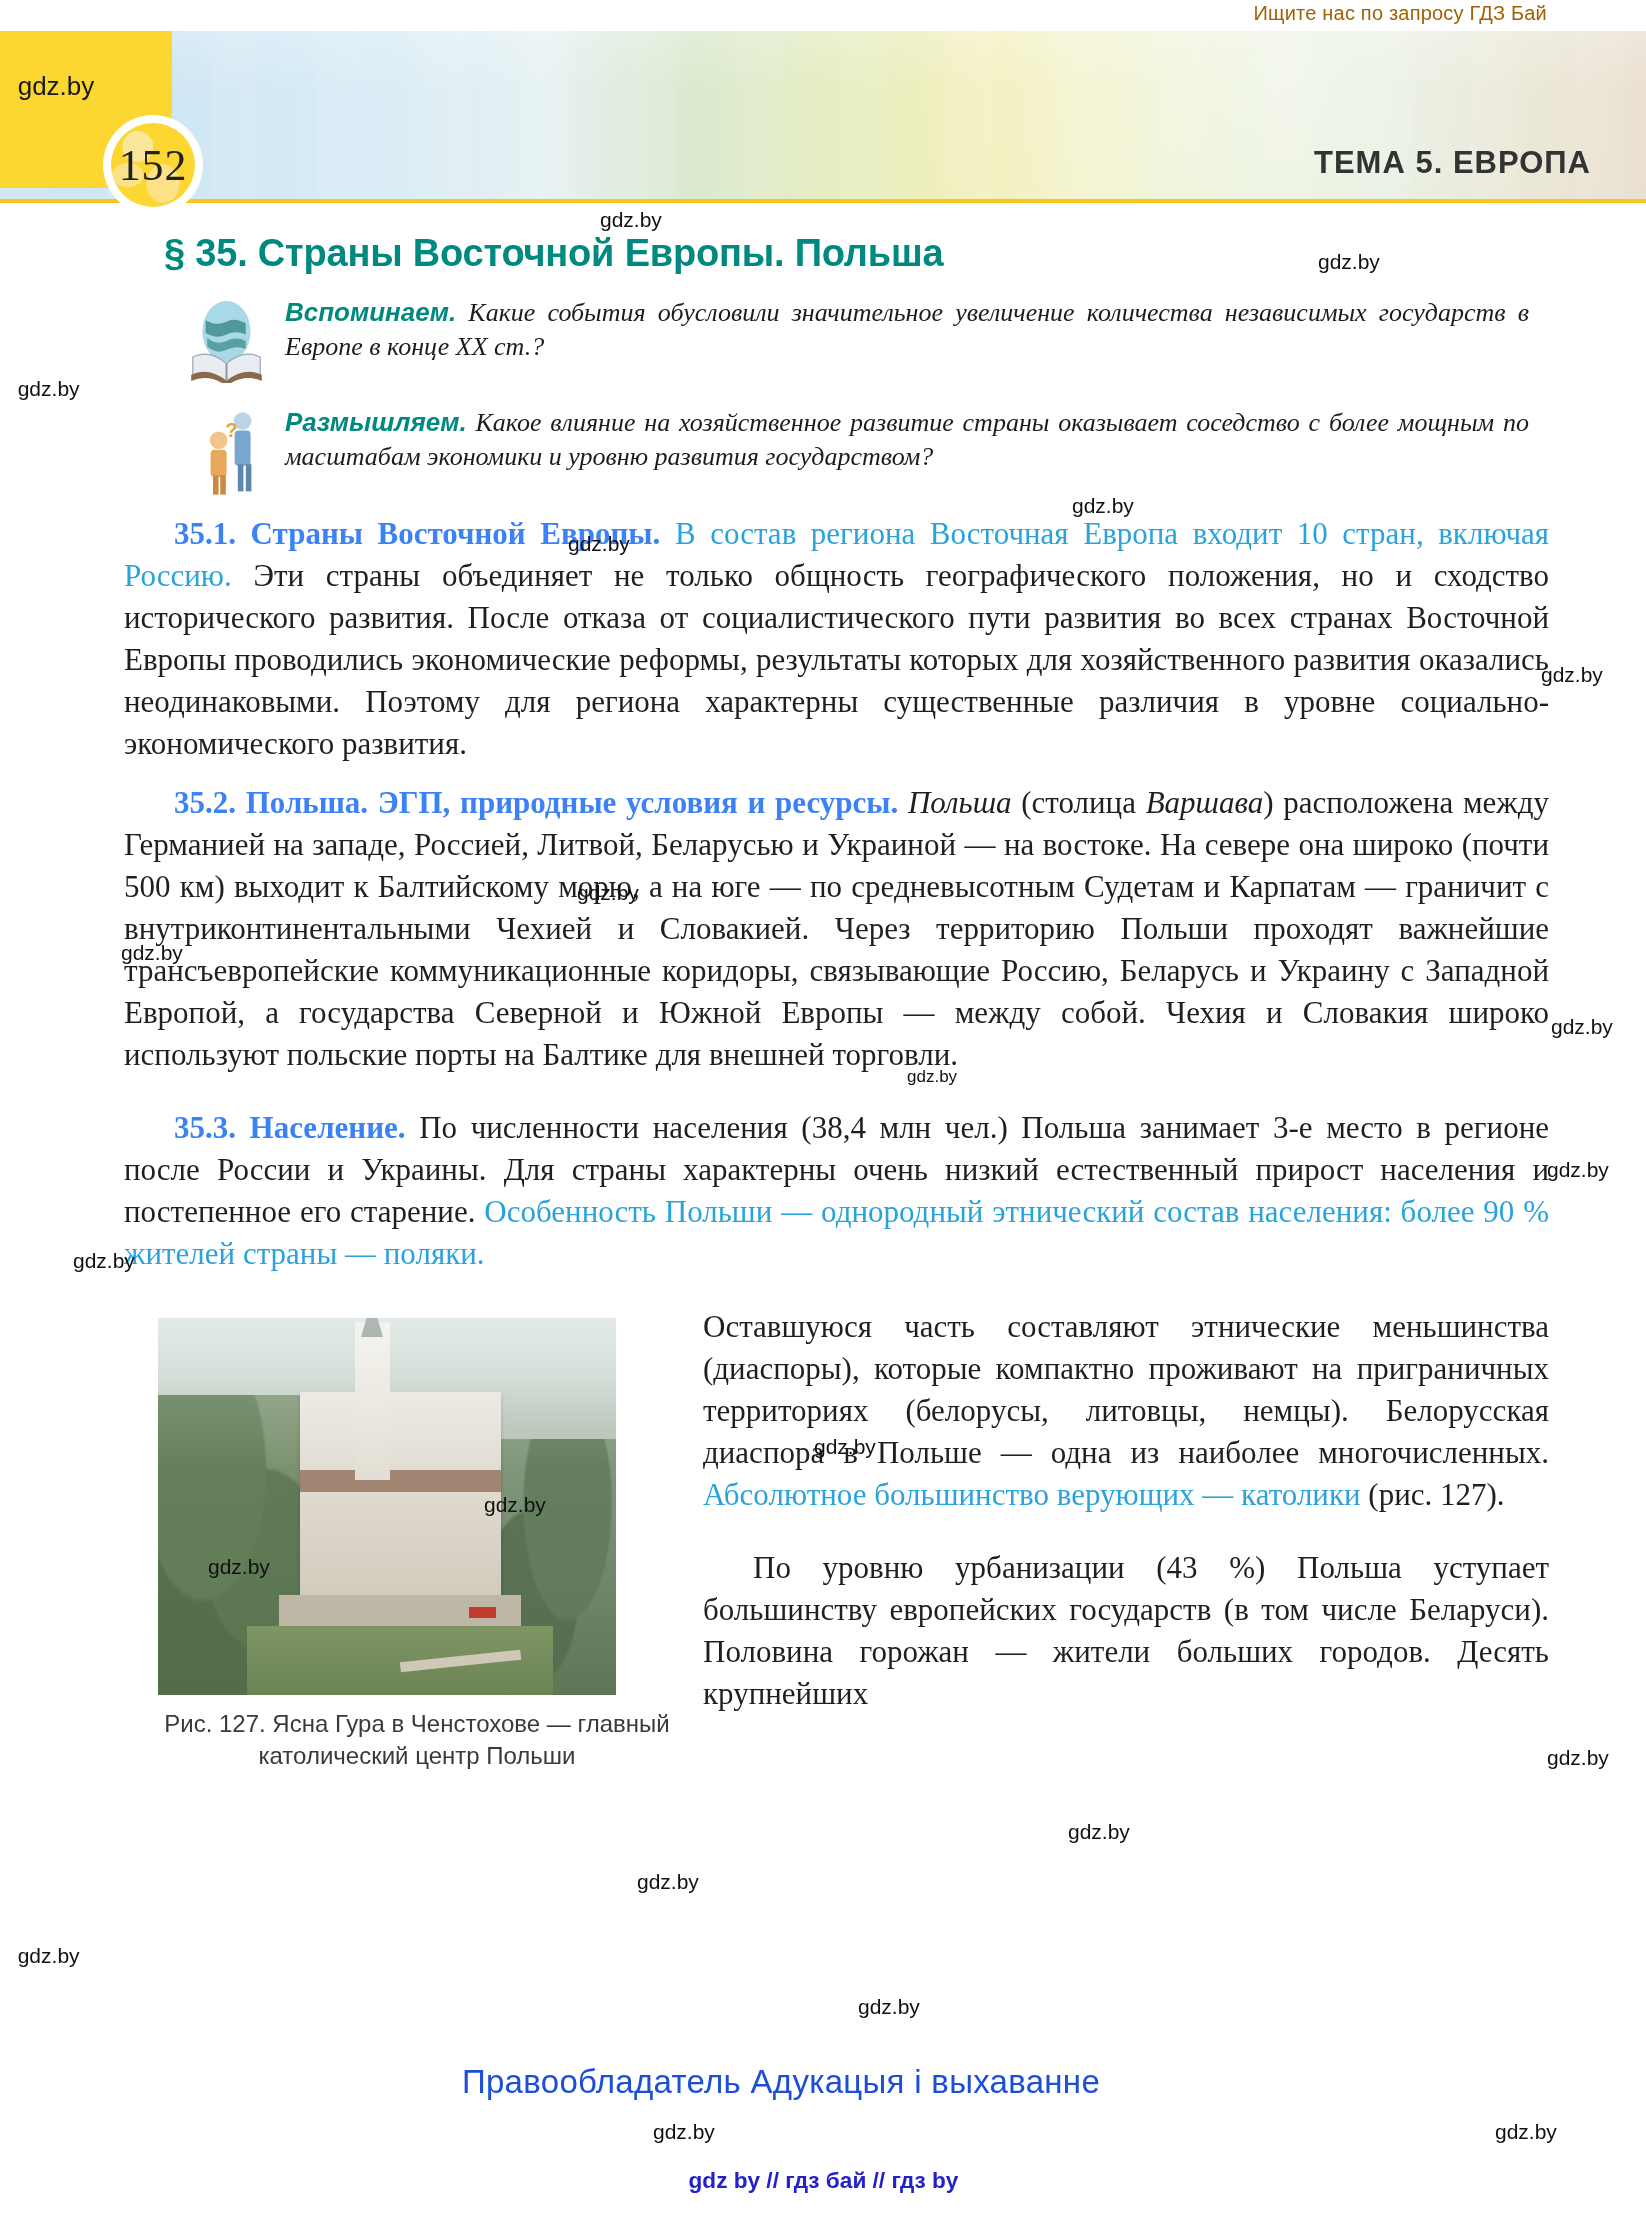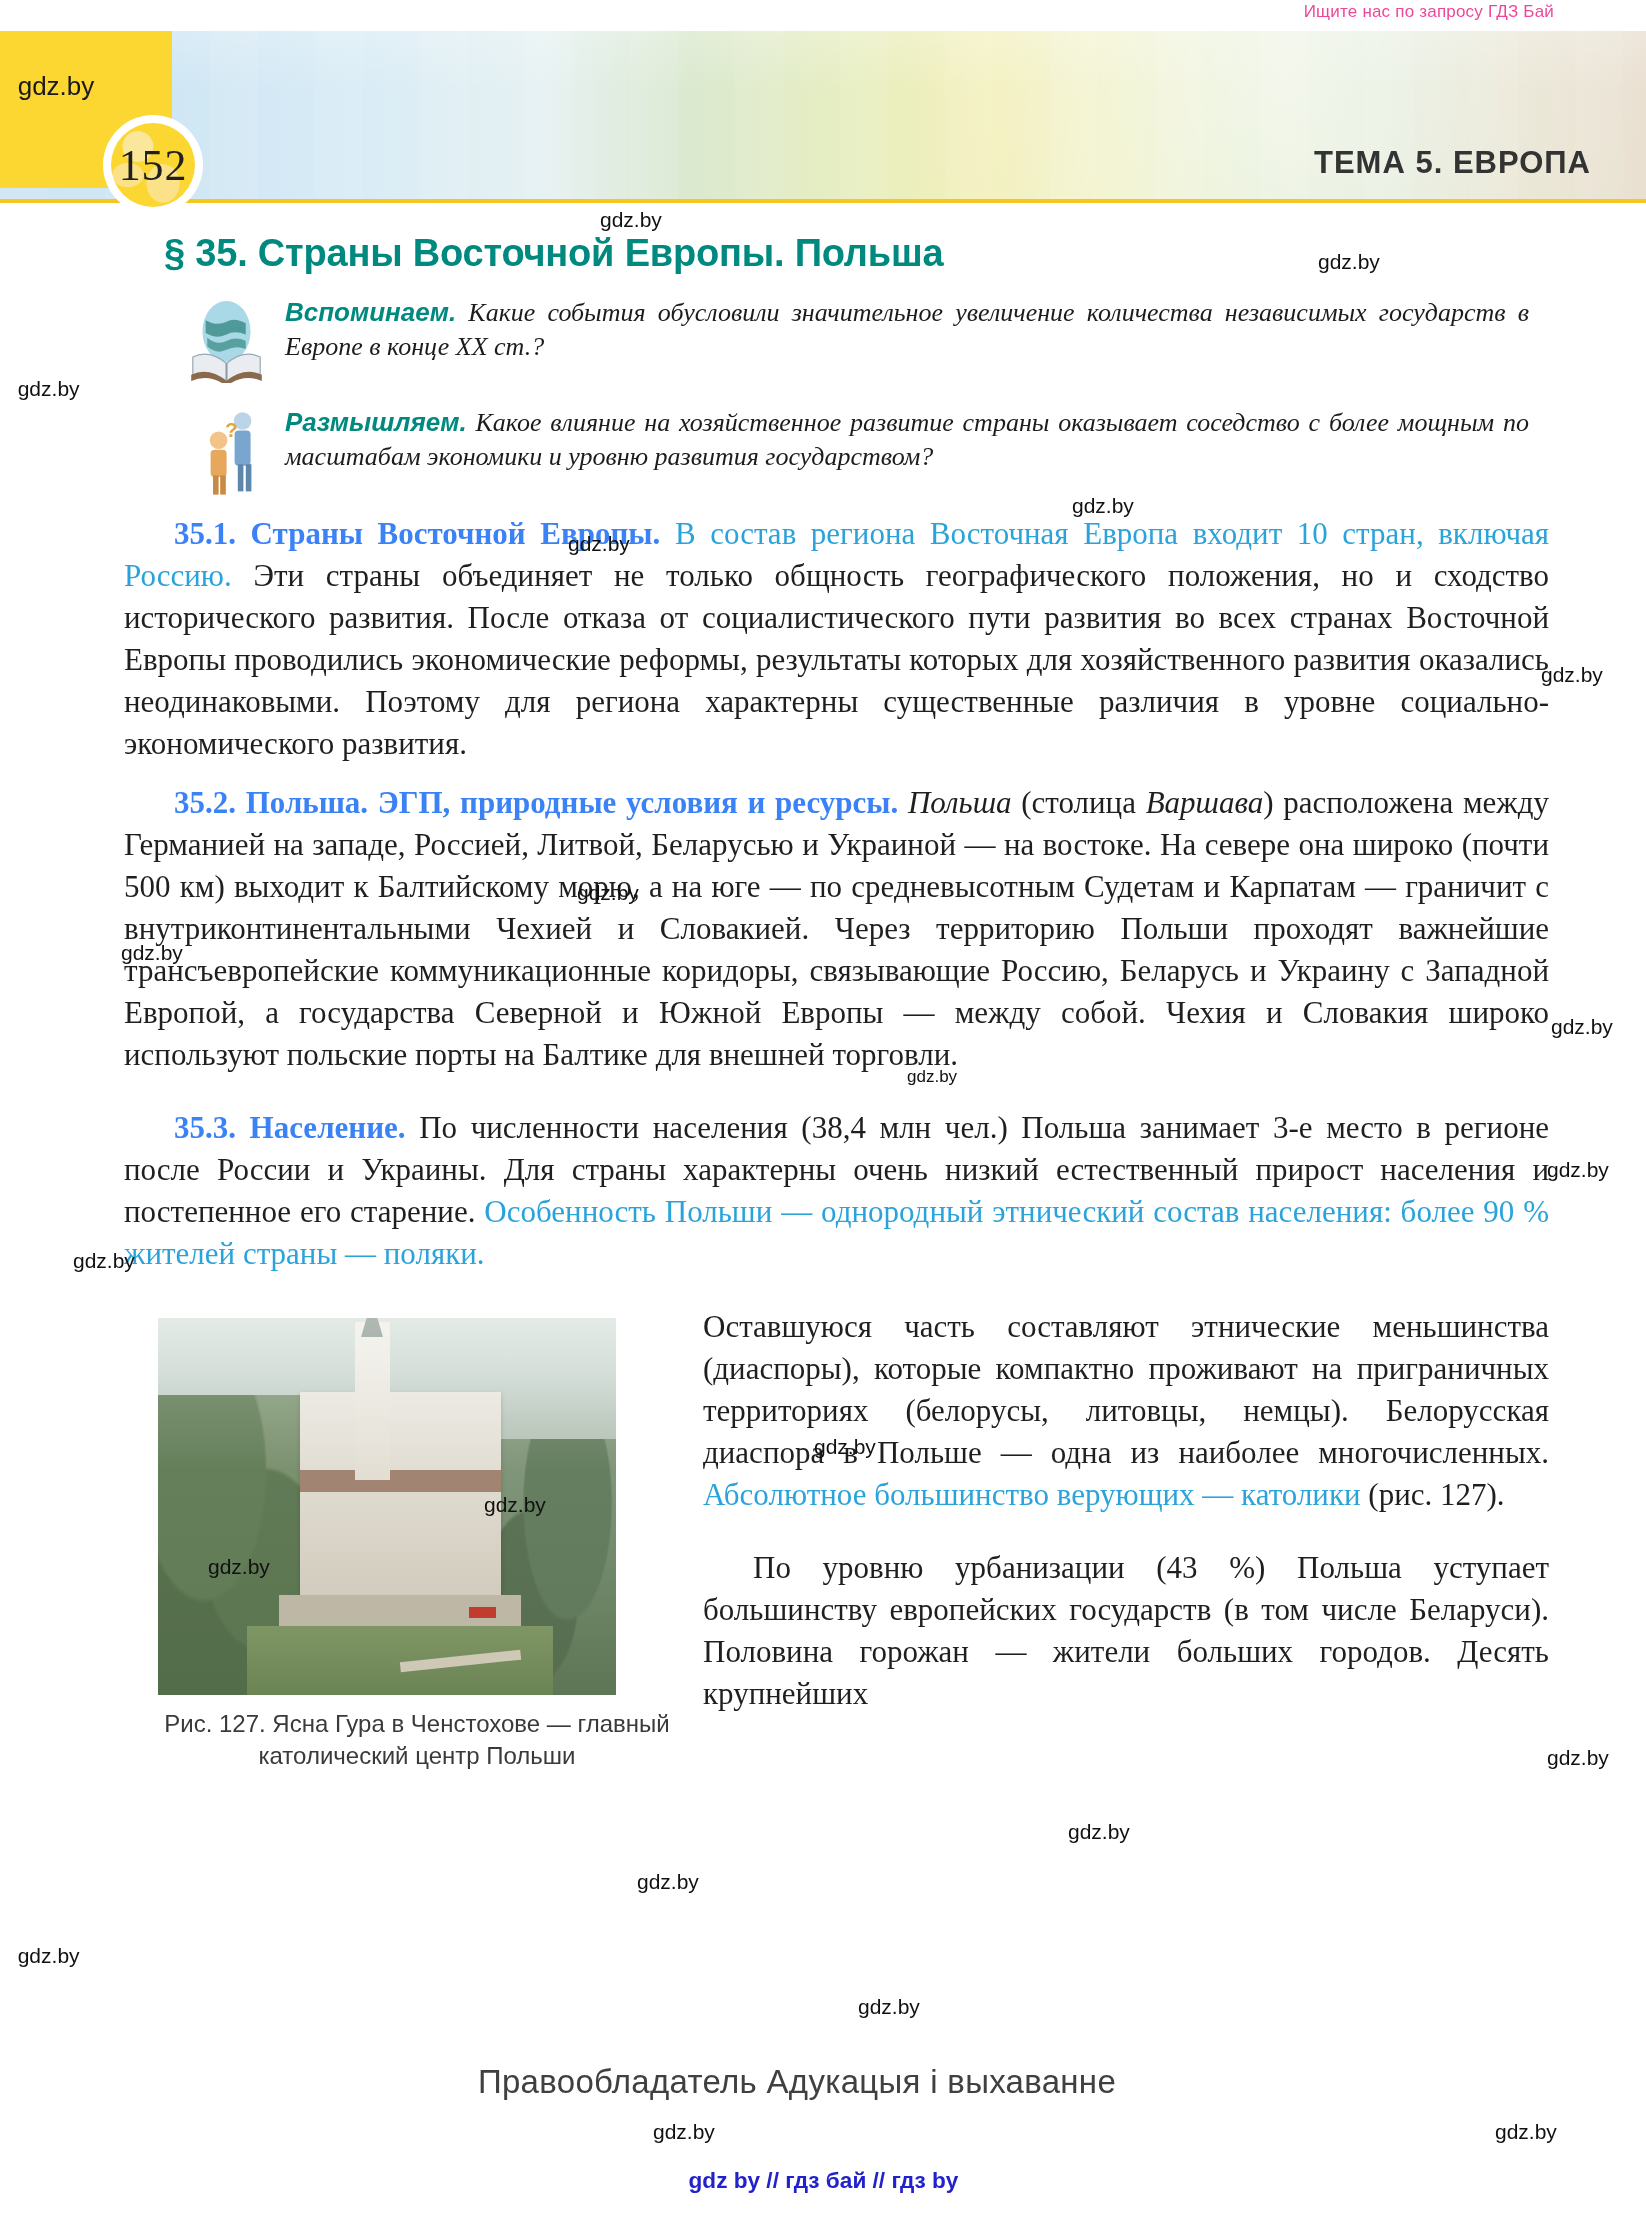--- a/index.html
+++ b/index.html
@@ -20,26 +20,26 @@
 
   
   .promo-bar {
     position: absolute;
     left: 0; top: 0;
     width: 1647px; height: 31px;
     background: #ffffff;
   }
   .promo-text {
     position: absolute;
-    left: 12px; top: 1.6px;
+    left: 5px; top: 1.6px;
     width: 1542px;
     text-align: right;
-    color: #ec4899;
-    font-family: "Liberation Sans", sans-serif;
-    font-size: 17px;
+    color: #a16207;
+    font-family: "Liberation Sans", sans-serif;
+    font-size: 20px;
     letter-spacing: 0.2px;
   }
 
   
   .header-band {
     position: absolute;
     left: 0; top: 31px;
     width: 1647px; height: 172px;
     overflow: hidden;
   }
@@ -275,26 +275,26 @@
     font-size: 31px;
     line-height: 1.355;
     color: #1f1f1f;
     text-align: justify;
   }
   .para-gap { margin-top: 13px; text-indent: 50px; }
 
   
   .copyright {
     position: absolute;
-    left: 16px; top: 2063px;
+    left: 0; top: 2063px;
     width: 1562px;
     text-align: center;
     font-family: "Liberation Sans", sans-serif;
     font-size: 33px;
-    color: #404040;
+    color: #1d4ed8;
     letter-spacing: 0.3px;
   }
   .footer-links {
     position: absolute;
     left: 0; top: 2168px;
     width: 1647px;
     text-align: center;
     font-family: "Liberation Sans", sans-serif;
     font-weight: bold;
     font-size: 22.6px;

